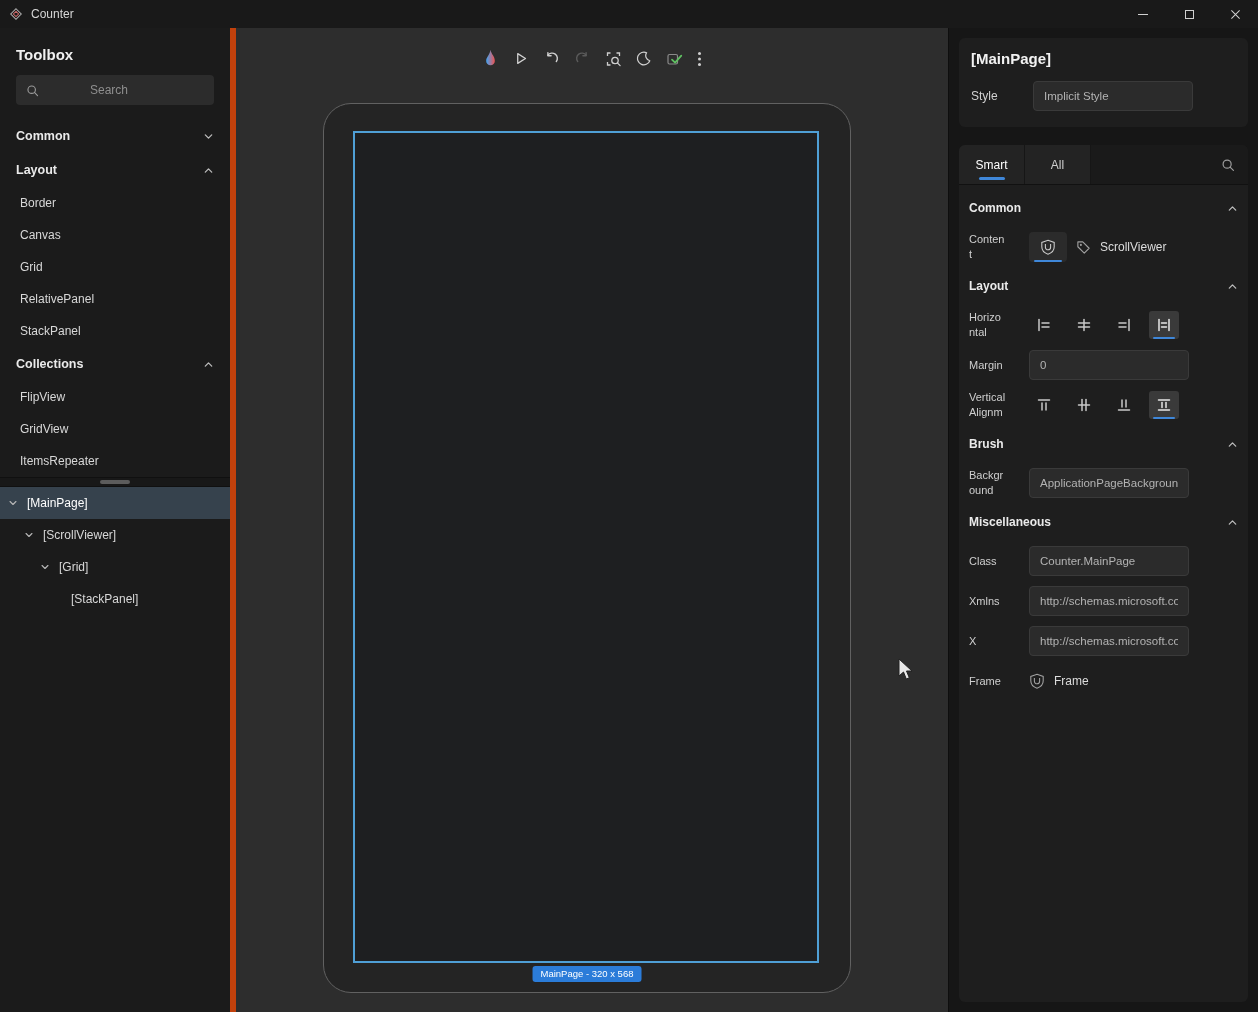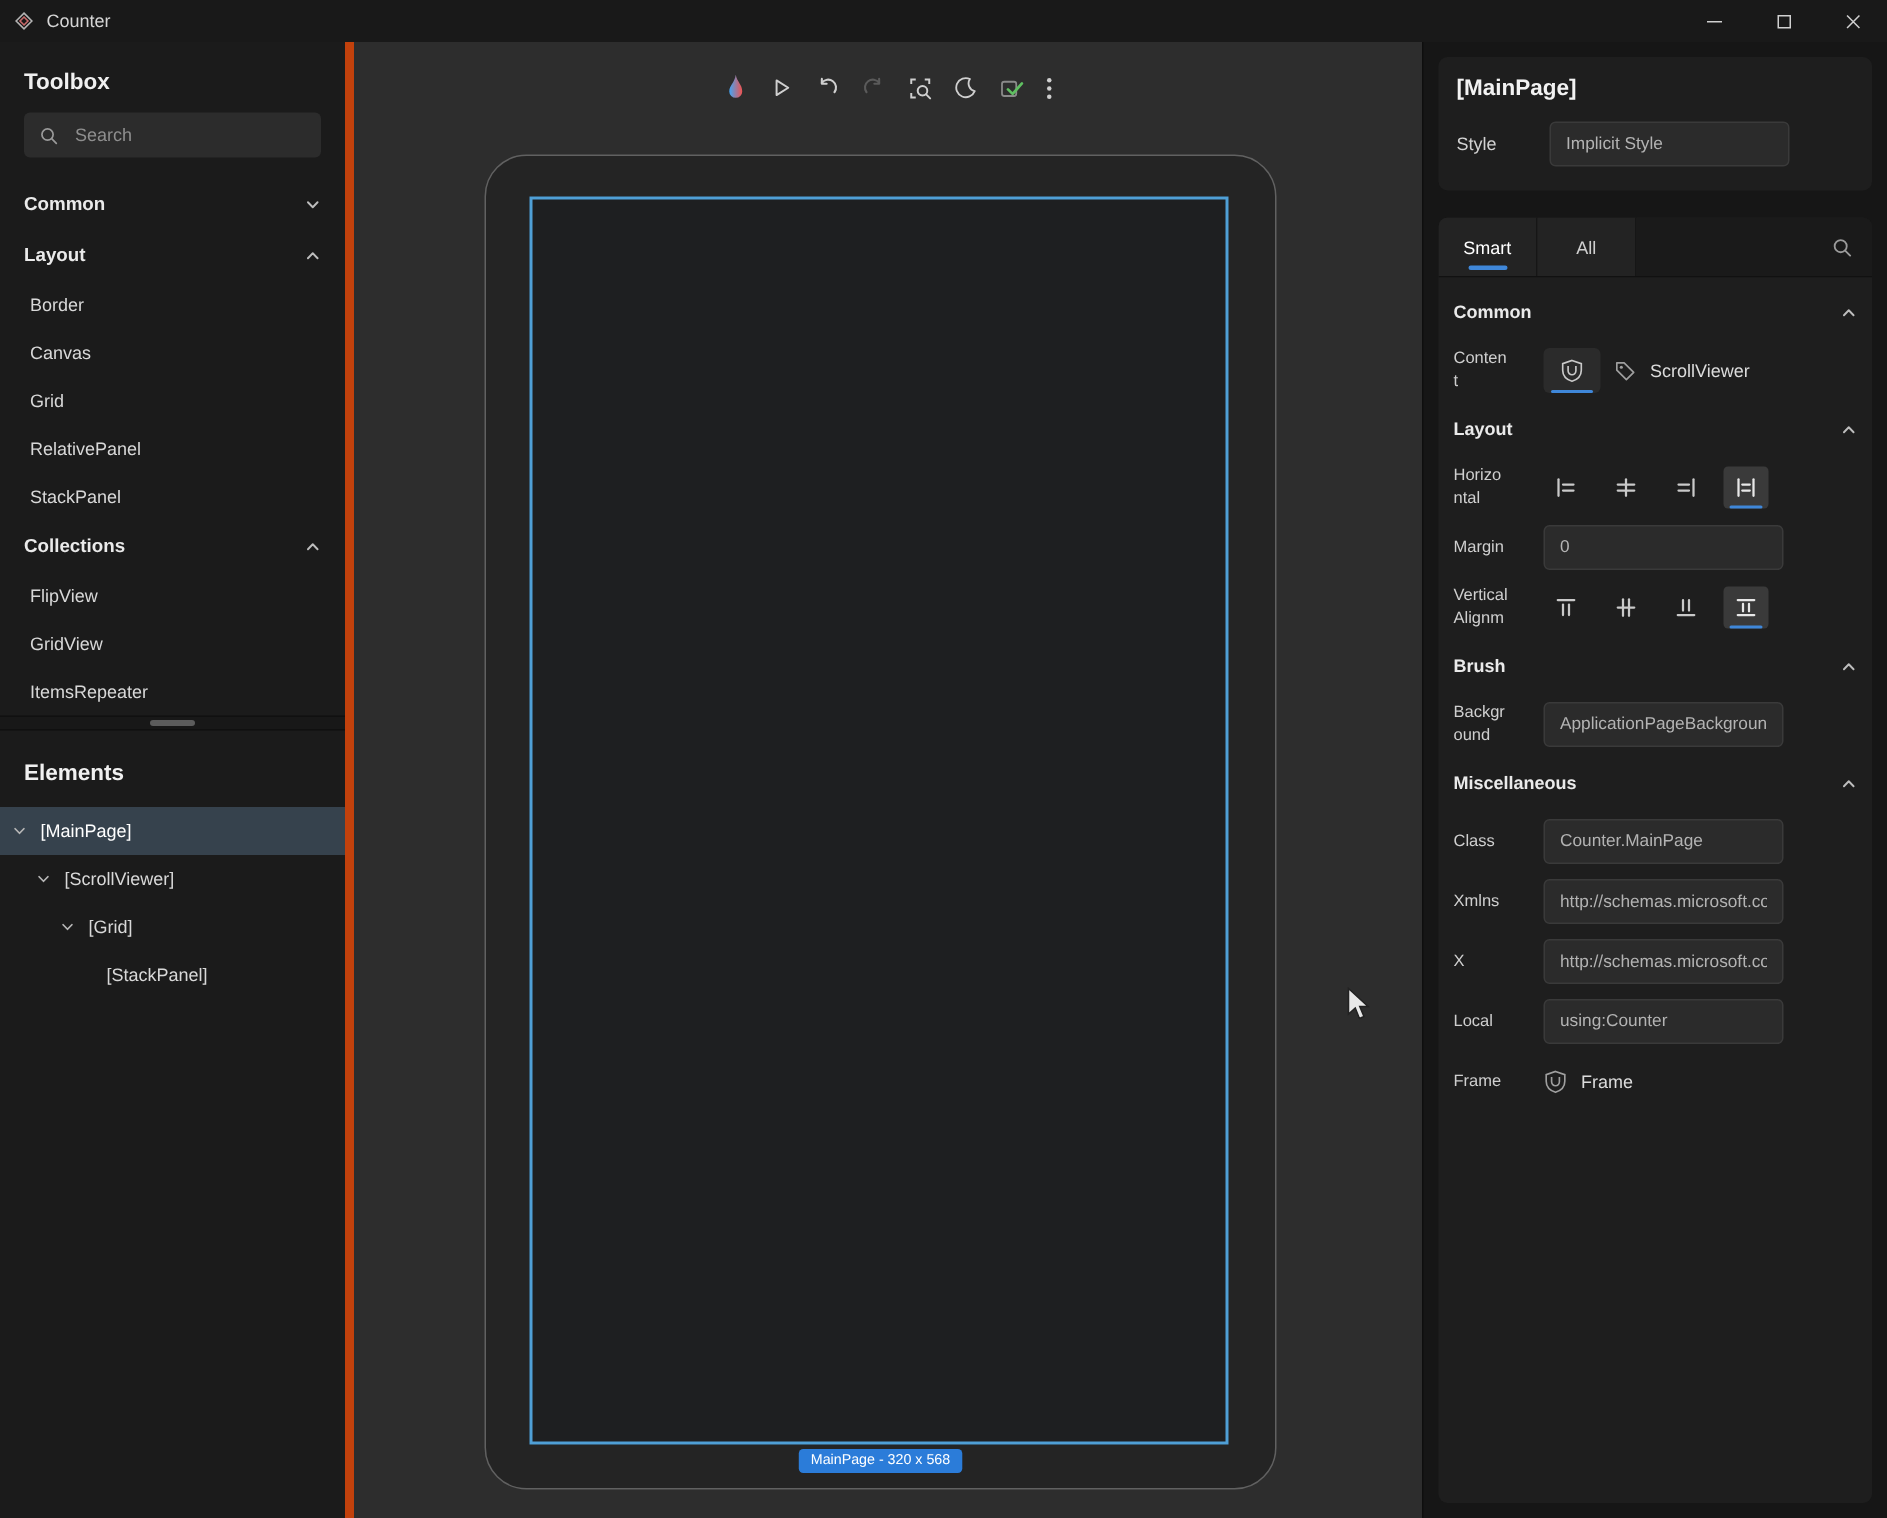--- a/index.html
+++ b/index.html
@@ -21,21 +21,21 @@
   .glyph-min { width:10px; height:1px; background:#d0d0d0; }
   .glyph-max { width:9px; height:9px; border:1px solid #d0d0d0; }
 
   
   .app { display:flex; height:984px; }
 
   
   .sidebar { width:236px; flex:none; background:#1b1b1b; display:flex; flex-direction:column; border-right:6px solid #c2410c; overflow:hidden; }
   .tb-title { font-size:15px; font-weight:700; padding:18px 16px 12px; color:#f0f0f0; }
   .search-box { margin:0 16px 14px; height:30px; background:#2c2c2c; border-radius:4px; display:flex; align-items:center; padding:0 10px; gap:9px; color:#9a9a9a; flex:none; }
-  .search-box input { background:transparent; border:none; outline:none; color:#cfcfcf; font-size:12px; width:100%; font-family:"Liberation Sans", sans-serif; }
+  .search-box input { background:transparent; border:none; outline:none; color:#cfcfcf; font-size:12px; width:100%; font-family:"Liberation Sans", sans-serif;margin-left:40px; }
   .search-box input::placeholder { color:#8e8e8e; }
   .tb-section-header { height:34px; flex:none; display:flex; align-items:center; justify-content:space-between; padding:0 16px; font-size:12.5px; font-weight:700; color:#eaeaea; cursor:default; }
   .tb-section-header .chev { color:#bdbdbd; }
   .tb-item { height:32px; flex:none; display:flex; align-items:center; padding-left:20px; font-size:12px; color:#d8d8d8; }
   .splitter { height:10px; flex:none; background:#181818; border-top:1px solid #101010; border-bottom:1px solid #101010; display:flex; align-items:center; justify-content:center; }
   .splitter .grip { width:30px; height:4px; border-radius:2px; background:#5c5c5c; }
   .el-title { font-size:15px; font-weight:700; padding:20px 16px 14px; color:#f0f0f0; }
   .tree-row { height:32px; flex:none; display:flex; align-items:center; font-size:12px; color:#d8d8d8; }
   .tree-row.selected { background:#36424d; color:#ffffff; }
   .tree-chev { width:12px; margin-right:7px; color:#b5b5b5; display:flex; }
@@ -155,21 +155,20 @@
         </span>
     </div>
     <div class="tb-item">FlipView</div>
     <div class="tb-item">GridView</div>
     <div class="tb-item">ItemsRepeater</div>
 
     <div class="splitter">
         <div class="grip"></div>
       </div>
 
-    <div class="el-title">Elements</div>
 
     <div class="tree-row selected" style="padding-left:8px;">
       <span class="tree-chev">
           <svg width="10" height="10" viewBox="0 0 12 12">
             <path d="M2.5 4.2 L6 7.8 L9.5 4.2" fill="none" stroke="currentColor" stroke-width="1.4" stroke-linecap="round" stroke-linejoin="round"></path>
           </svg>
         </span>
       <span>[MainPage]</span>
     </div>
     <div class="tree-row" style="padding-left:24px;">
@@ -445,26 +444,20 @@
               <input class="insp-input" value="http://schemas.microsoft.com" style="">
             </div>
         </div>
         <div class="prop-row">
           <span class="prop-label">X</span>
           <div class="prop-ctrl">
               <input class="insp-input" value="http://schemas.microsoft.com" style="">
             </div>
         </div>
         <div class="prop-row">
-          <span class="prop-label">Local</span>
-          <div class="prop-ctrl">
-              <input class="insp-input" value="using:Counter" style="">
-            </div>
-        </div>
-        <div class="prop-row">
           <span class="prop-label">Frame</span>
           <div class="prop-ctrl">
             <span class="plain-icon">
                 <svg width="16" height="16" viewBox="0 0 16 16">
                   <path d="M8 1.3 L14.2 3.4 V7.8 C14.2 11.6 11.6 14 8 15.2 C4.4 14 1.8 11.6 1.8 7.8 V3.4 Z" fill="none" stroke="currentColor" stroke-width="1.1"></path>
                   <path d="M5.4 5 V8.2 a2.6 2.6 0 0 0 5.2 0 V5" fill="none" stroke="currentColor" stroke-width="1.1"></path>
                 </svg>
               </span>
             <span class="ctrl-text">Frame</span>
           </div>

